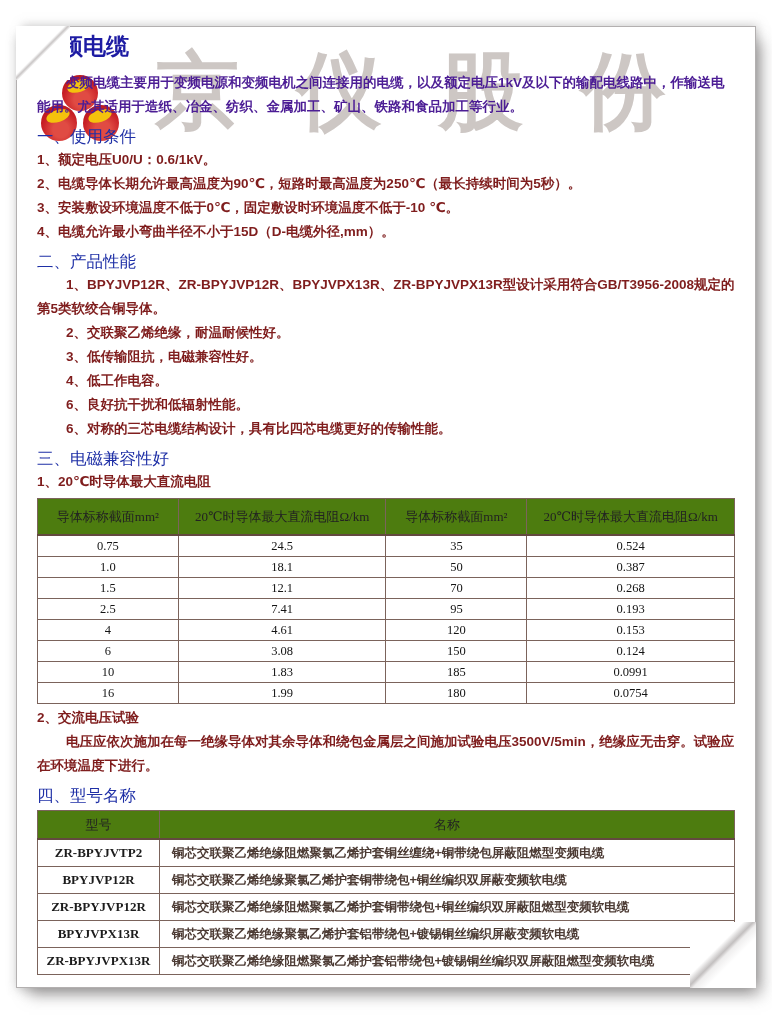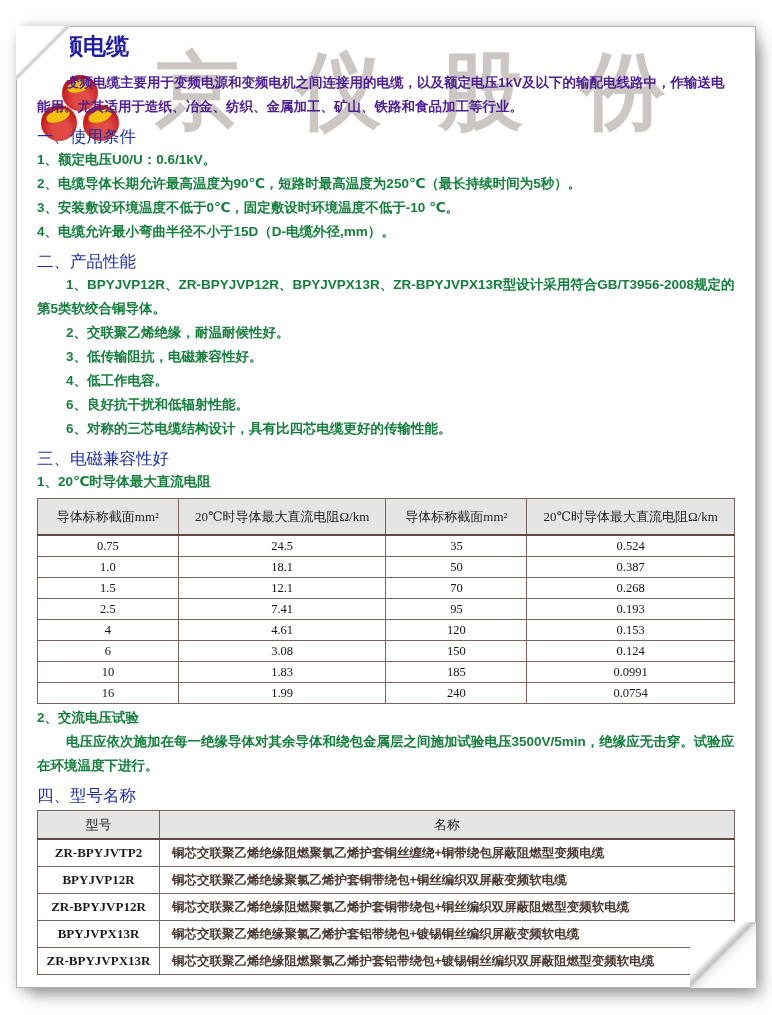--- a/index.html
+++ b/index.html
@@ -36,28 +36,28 @@
   .wm-text{
     font-family:"Liberation Serif","DejaVu Serif",serif;font-weight:bold;
     font-size:84px;line-height:86px;letter-spacing:58px;white-space:nowrap;
     color:#cdc7c4;
   }
   
   .content{position:relative;z-index:1;padding:4px 20px 0 20px;}
   .page-title{margin:0;font-size:23px;line-height:30px;font-weight:bold;color:#1d1ba3;}
   .intro{margin:10px 0 0;font-size:13.5px;font-weight:bold;line-height:24px;color:#4c1d95;text-indent:2.15em;}
   h2.section{margin:5px 0 0;font-size:16.5px;line-height:24px;font-weight:normal;color:#1e2fa6;}
-  .item,.sub{margin:0;font-size:13.5px;font-weight:bold;line-height:24px;color:#15803d;}
+  .item,.sub{margin:0;font-size:13.5px;font-weight:bold;line-height:24px;color:#7f1d1d;}
   .indent .item{text-indent:2.15em;}
   
   table{width:100%;border-collapse:collapse;table-layout:fixed;}
   .t1{margin:4px 0 2px;}
   .t2{margin:3px 0 0;}
   th{
-    background:#e5e5e5;border:1px solid #7b635b;border-bottom:2px solid #63493f;
+    background:#4d7c0f;border:1px solid #7b635b;border-bottom:2px solid #63493f;
     font-weight:normal;font-size:13px;color:#222;height:33px;
     font-family:"Liberation Serif","DejaVu Serif",serif;
   }
   .t2 th{height:25px;}
   td{border:1px solid #7b635b;text-align:center;}
   .t1 td{
     height:18px;font-size:12.5px;color:#141414;
     font-family:"Liberation Serif","DejaVu Serif",serif;
   }
   .t2 td{height:24px;}
@@ -169,21 +169,21 @@
           </tr>
           <tr>
             <td>10</td>
             <td>1.83</td>
             <td>185</td>
             <td>0.0991</td>
           </tr>
           <tr>
             <td>16</td>
             <td>1.99</td>
-            <td>240</td>
+            <td>180</td>
             <td>0.0754</td>
           </tr>
         </tbody>
     </table>
 
     <p class="sub">2、交流电压试验</p>
     <p class="item" style="text-indent:2.15em">电压应依次施加在每一绝缘导体对其余导体和绕包金属层之间施加试验电压3500V/5min，绝缘应无击穿。试验应在环境温度下进行。</p>
 
     <h2 class="section">四、型号名称</h2>
 

